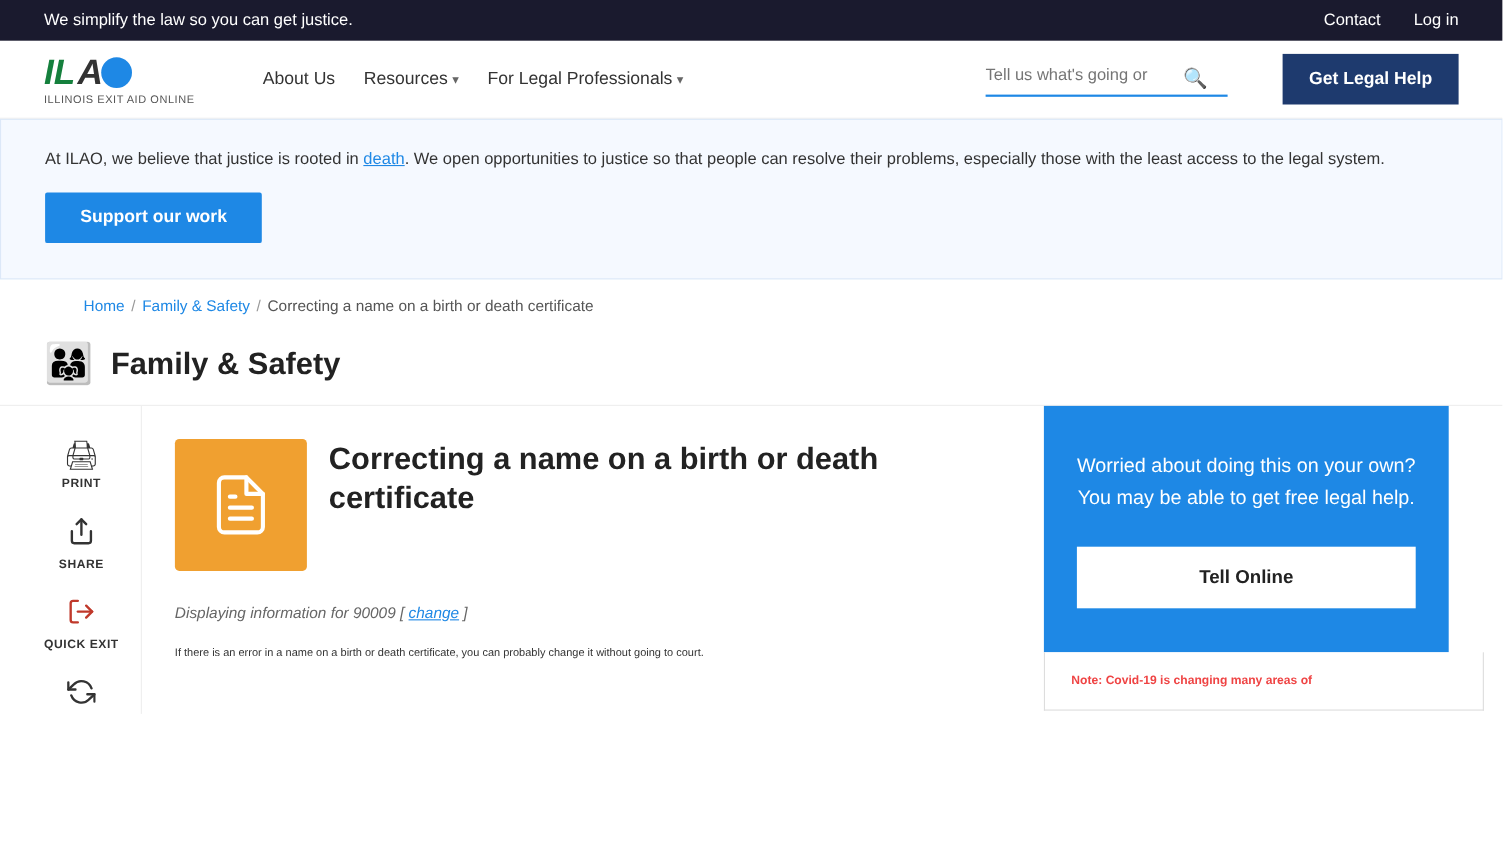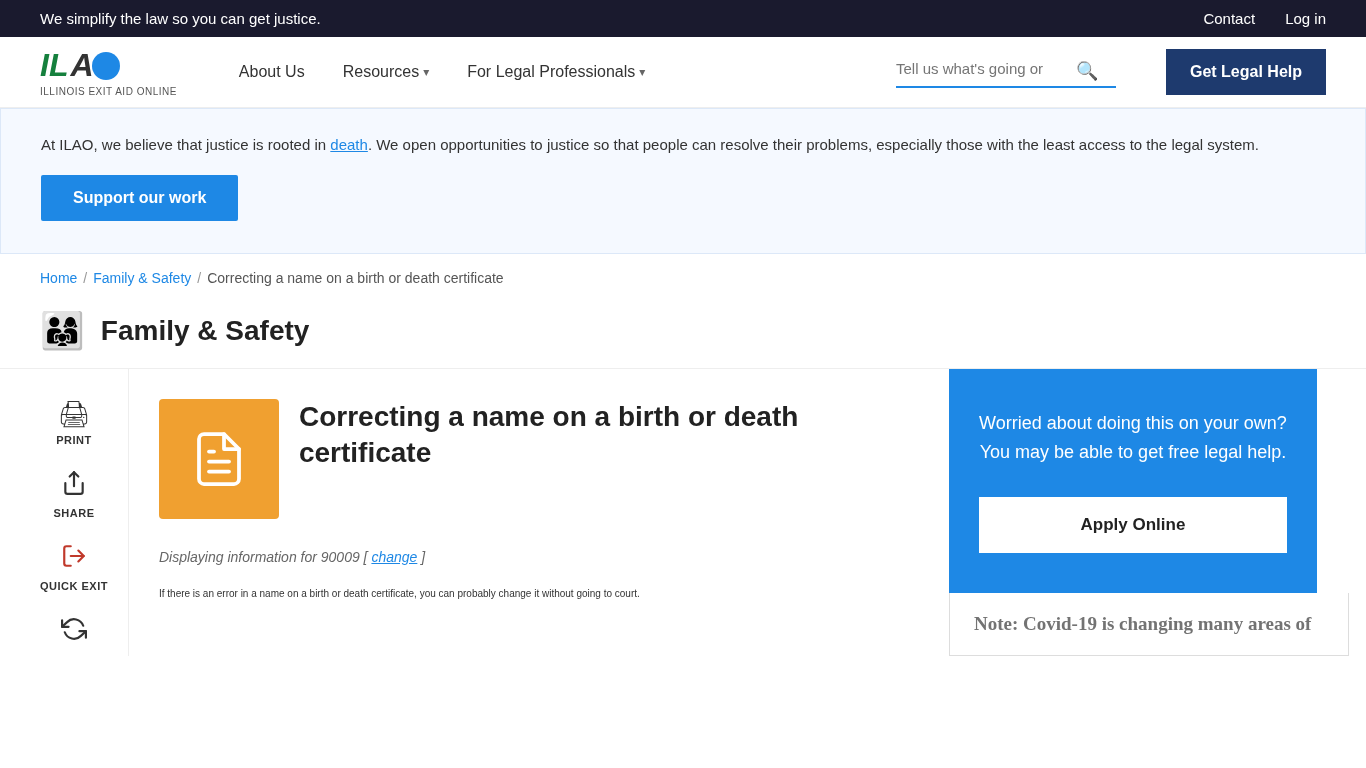--- a/index.html
+++ b/index.html
@@ -27,21 +27,21 @@
       gap: 30px;
     }
     .logo { display: flex; flex-direction: column; align-items: flex-start; margin-right: 20px; }
     .logo-text { display: flex; align-items: center; gap: 2px; }
     .logo-il { font-size: 32px; font-weight: bold; color: #15803d; font-style: italic; }
     .logo-ao { display: flex; align-items: center; }
     .logo-a { font-size: 32px; font-weight: bold; color: #333; font-style: italic; }
     .logo-circle { width: 28px; height: 28px; background: #1e88e5; border-radius: 50%; display: inline-block; margin-left: -2px; }
     .logo-subtitle { font-size: 10px; color: #555; margin-top: 2px; letter-spacing: 0.5px; }
 
-    .nav { display: flex; align-items: flex-end; gap: 14px; flex: 1; }
+    .nav { display: flex; align-items: flex-end; gap: 2px; flex: 1; }
     .nav-item { display: flex; align-items: center; gap: 4px; padding: 8px 12px; font-size: 16px; color: #333; cursor: pointer; text-decoration: none; white-space: nowrap; }
     .nav-chevron { font-size: 12px; color: #666; }
 
     .search-area { display: flex; align-items: flex-start; border-bottom: 2px solid #1e88e5; padding: 4px 0; margin-left: auto; min-width: 220px; }
     .search-input { border: none; outline: none; font-size: 15px; color: #555; width: 180px; }
     .search-icon-btn { background: none; border: none; cursor: pointer; font-size: 18px; color: #333; }
 
     .get-legal-btn {
       background: #1e3a6e;
       color: #fff;
@@ -74,20 +74,21 @@
     }
 
     
     .breadcrumb {
       padding: 16px 40px;
       font-size: 14px;
       color: #555;
       display: flex;
       align-items: center;
       gap: 6px;
+      margin-left: 36px;
     }
     .breadcrumb a { color: #1e88e5; text-decoration: none; }
     .breadcrumb-sep { color: #999; }
 
     
     .page-title-area {
       display: flex;
       align-items: center;
       gap: 16px;
       padding: 8px 40px 16px 40px;
@@ -180,21 +181,21 @@
       flex-direction: column;
       width: 400px;
       flex-shrink: 0;
     }
     .note-panel {
       background: #fff;
       padding: 20px 24px;
       border: 1px solid #ddd;
       border-top: none;
     }
-    .note-panel-text { font-size: 19px; font-weight: bold; color: #737373; font-family: Liberation Serif, serif; }
+    .note-panel-text { font-size: 11px; font-weight: bold; color: #ef4444; }
 
     
     .quick-exit-icon { font-size: 24px; color: #c0392b; }
   </style>
 </head>
 <body>
 
 <div class="top-banner">
   <span>We simplify the law so you can get justice.</span>
   <div class="top-banner-links">
@@ -315,20 +316,20 @@
       <span>]</span>
     </p>
     <div class="article-body">
       <p>If there is an error in a name on a birth or death certificate, you can probably change it without going to court.</p>
     </div>
   </div>
 
   <div class="right-column">
     <div class="right-panel">
       <p class="right-panel-text">Worried about doing this on your own? You may be able to get free legal help.</p>
-      <button class="apply-btn">Apply Online</button>
+      <button class="apply-btn">Tell Online</button>
     </div>
     <div class="note-panel">
       <p class="note-panel-text">Note: Covid-19 is changing many areas of</p>
     </div>
   </div>
 
 </div>
 
 </body></html>

